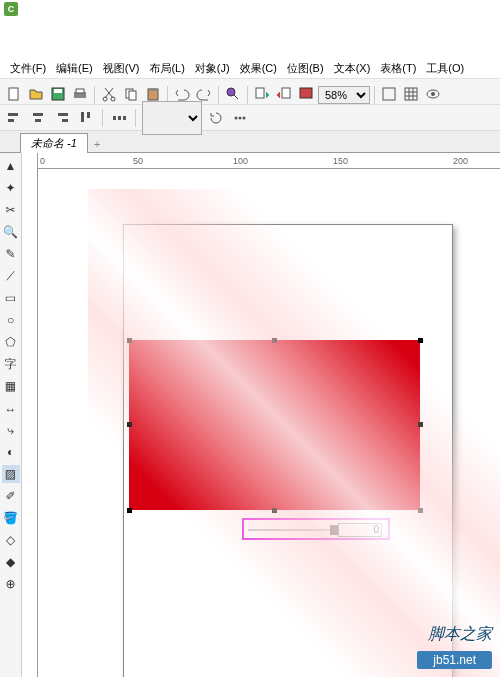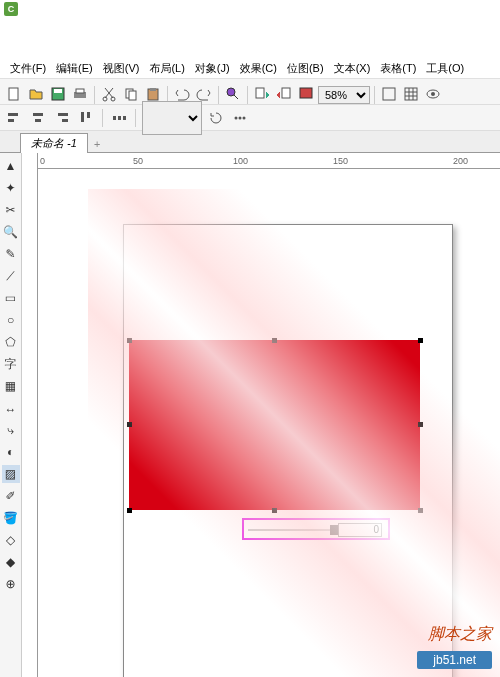--- a/index.html
+++ b/index.html
@@ -30,21 +30,21 @@
 .handle{position:absolute;width:5px;height:5px;background:#000;}
 .h1{left:3px;top:113px;}.h2{left:148px;top:113px;}.h3{left:294px;top:113px;}
 .h4{left:3px;top:197px;}.h5{left:294px;top:197px;}
 .h6{left:3px;top:283px;}.h7{left:148px;top:283px;}.h8{left:294px;top:283px;}
 .highlight-box{position:absolute;left:118px;top:293px;width:148px;height:22px;border:2px solid #e838e8;}
 .pct-input{position:absolute;right:6px;top:3px;width:44px;height:14px;border:1px solid #888;background:#fff;text-align:right;padding-right:2px;font-size:10px;}
 .slider-track{position:absolute;left:4px;top:9px;width:90px;height:2px;background:#ccc;}
 .slider-thumb{position:absolute;left:86px;top:5px;width:8px;height:10px;background:#666;}
 .streak{position:absolute;left:50px;top:20px;width:440px;height:520px;pointer-events:none;background:linear-gradient(45deg,transparent 30%,rgba(255,210,210,0.6) 42%,rgba(255,255,255,0.8) 50%,rgba(255,210,210,0.6) 58%,transparent 70%);transform:rotate(0deg);}
 .watermark{position:absolute;right:8px;bottom:8px;background:#3b7fb8;color:#fff;padding:2px 16px;font-size:12px;border-radius:2px;}
-.wm-text{position:absolute;right:8px;bottom:32px;color:#c2410c;font-size:16px;font-style:italic;}
+.wm-text{position:absolute;right:8px;bottom:32px;color:#0c4a6e;font-size:16px;font-style:italic;}
 .tb-icon{width:16px;height:16px;}
 svg{display:block;}
 </style>
 </head>
 <body>
 
 <div class="titlebar">
   <div class="app-icon">C</div>
 </div>
 

